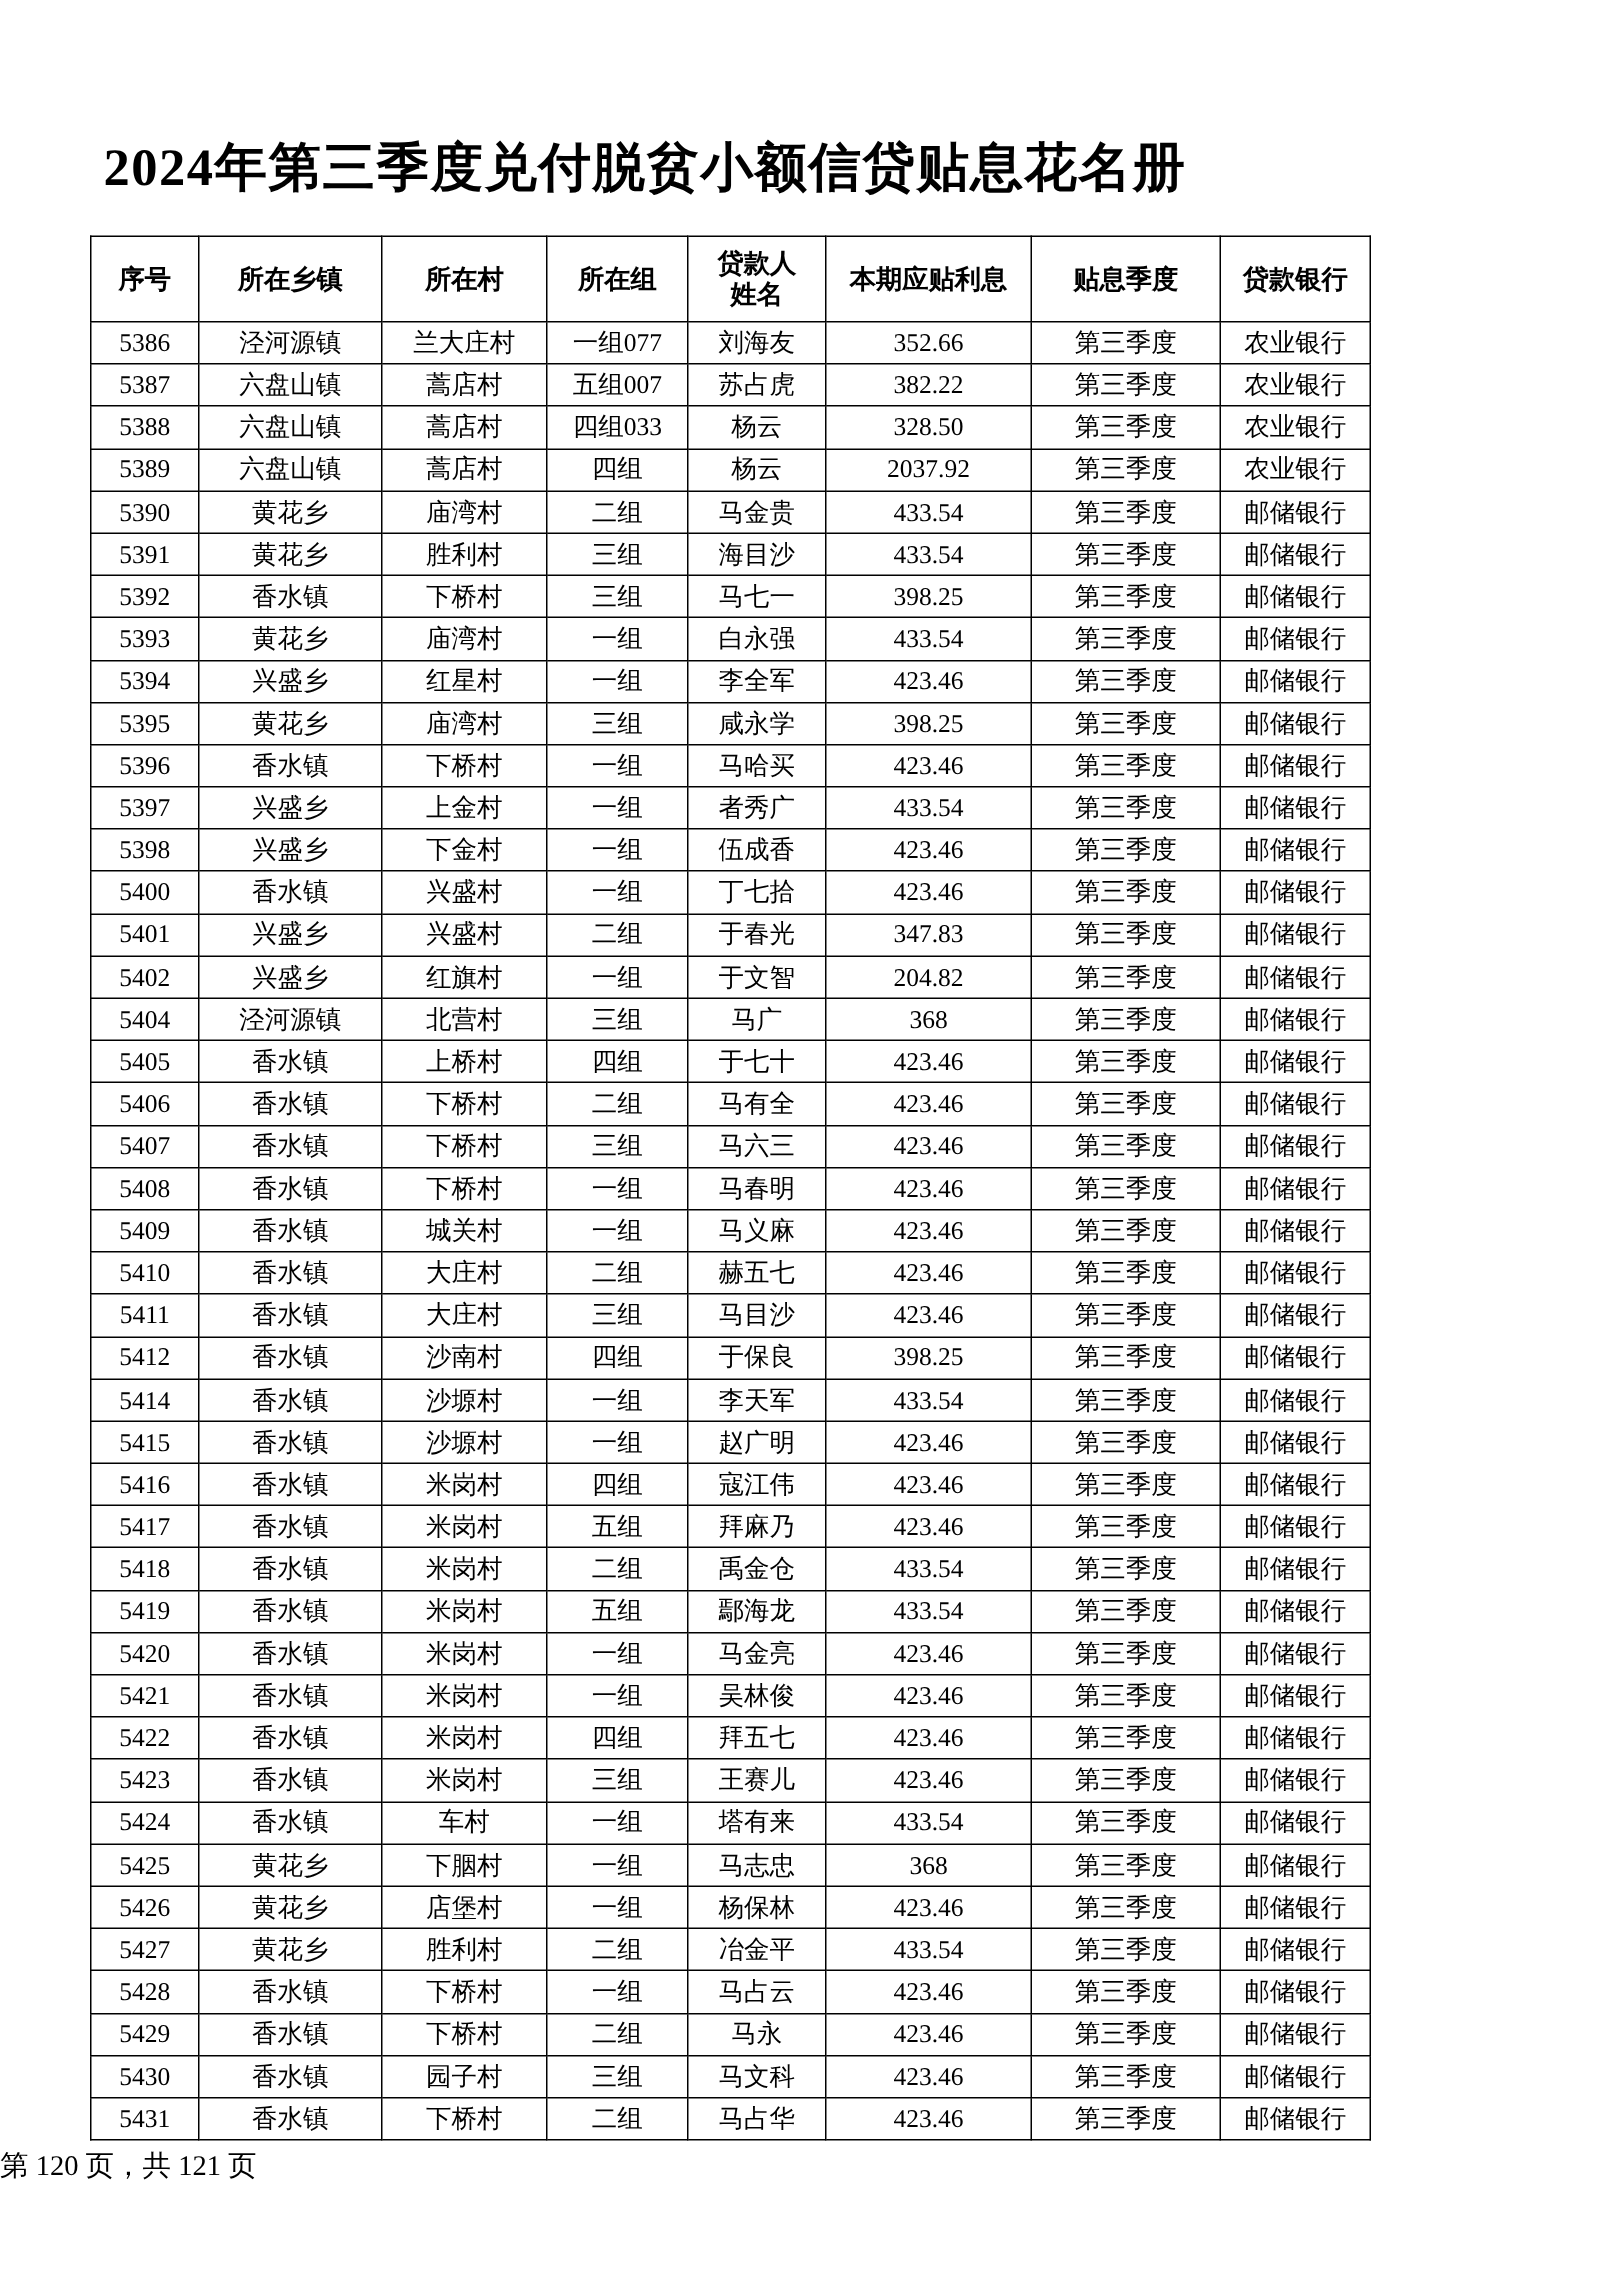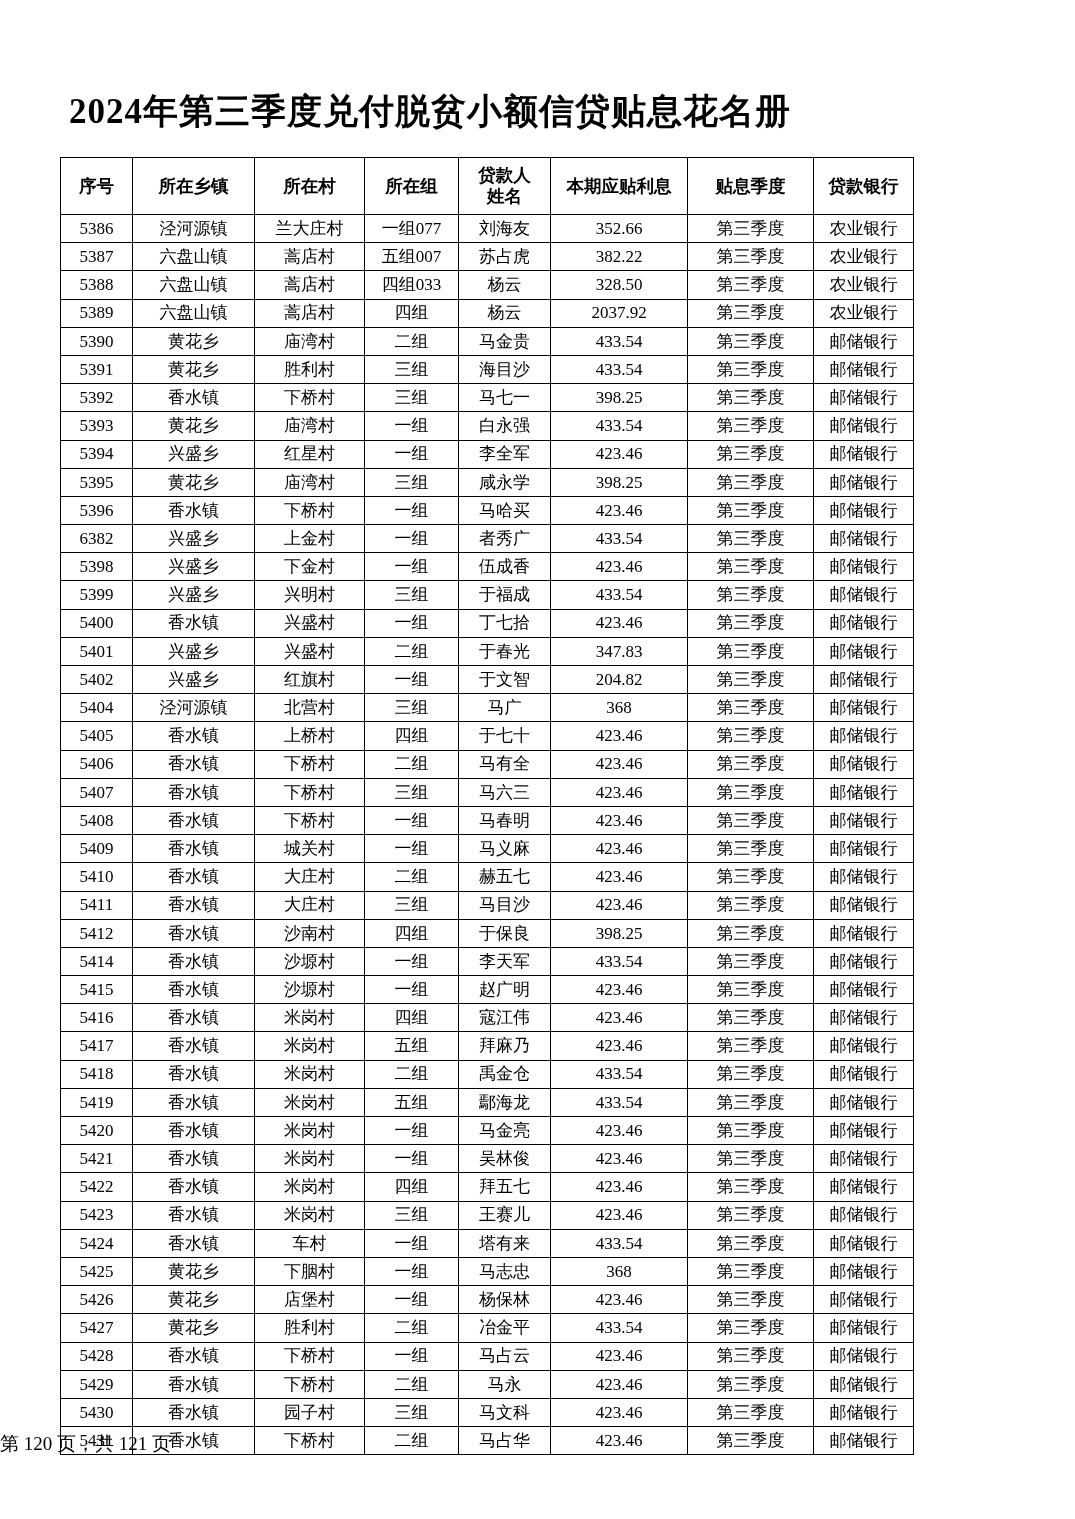--- a/index.html
+++ b/index.html
@@ -212,46 +212,36 @@
           <td class="num">5396</td>
           <td>香水镇</td>
           <td>下桥村</td>
           <td>一组</td>
           <td>马哈买</td>
           <td class="num">423.46</td>
           <td>第三季度</td>
           <td>邮储银行</td>
         </tr>
         <tr>
-          <td class="num">6382</td>
+          <td class="num">5397</td>
           <td>兴盛乡</td>
           <td>上金村</td>
           <td>一组</td>
           <td>者秀广</td>
           <td class="num">433.54</td>
           <td>第三季度</td>
           <td>邮储银行</td>
         </tr>
         <tr>
           <td class="num">5398</td>
           <td>兴盛乡</td>
           <td>下金村</td>
           <td>一组</td>
           <td>伍成香</td>
           <td class="num">423.46</td>
-          <td>第三季度</td>
-          <td>邮储银行</td>
-        </tr>
-        <tr>
-          <td class="num">5399</td>
-          <td>兴盛乡</td>
-          <td>兴明村</td>
-          <td>三组</td>
-          <td>于福成</td>
-          <td class="num">433.54</td>
           <td>第三季度</td>
           <td>邮储银行</td>
         </tr>
         <tr>
           <td class="num">5400</td>
           <td>香水镇</td>
           <td>兴盛村</td>
           <td>一组</td>
           <td>丁七拾</td>
           <td class="num">423.46</td>

